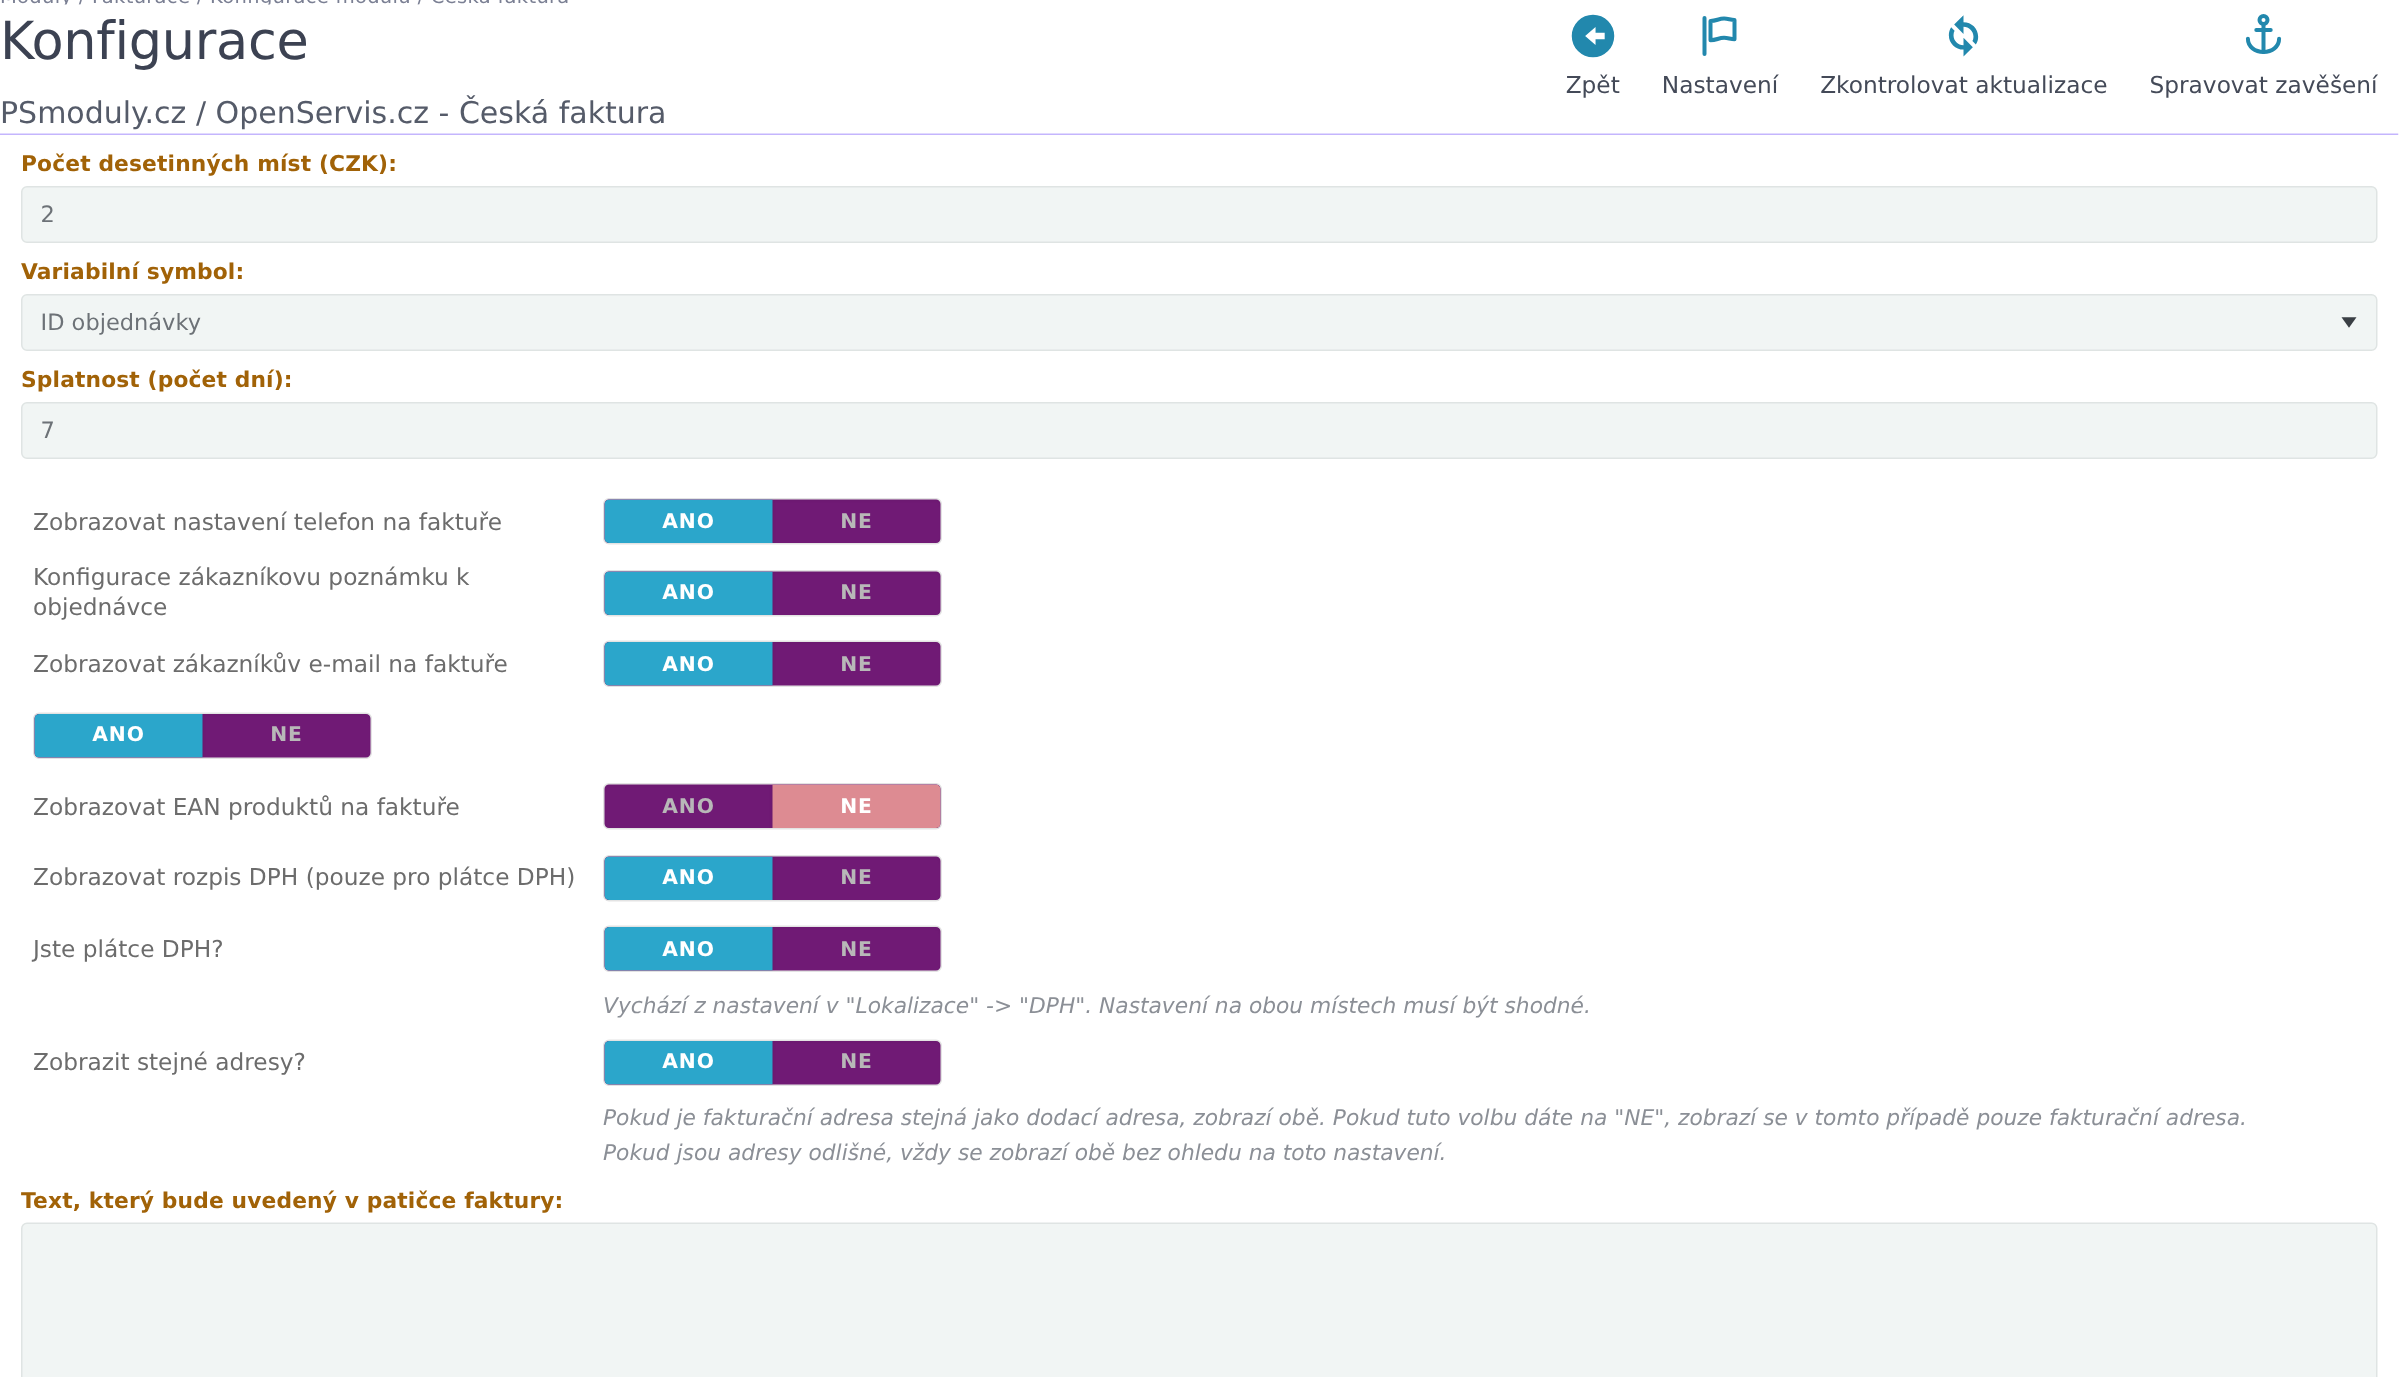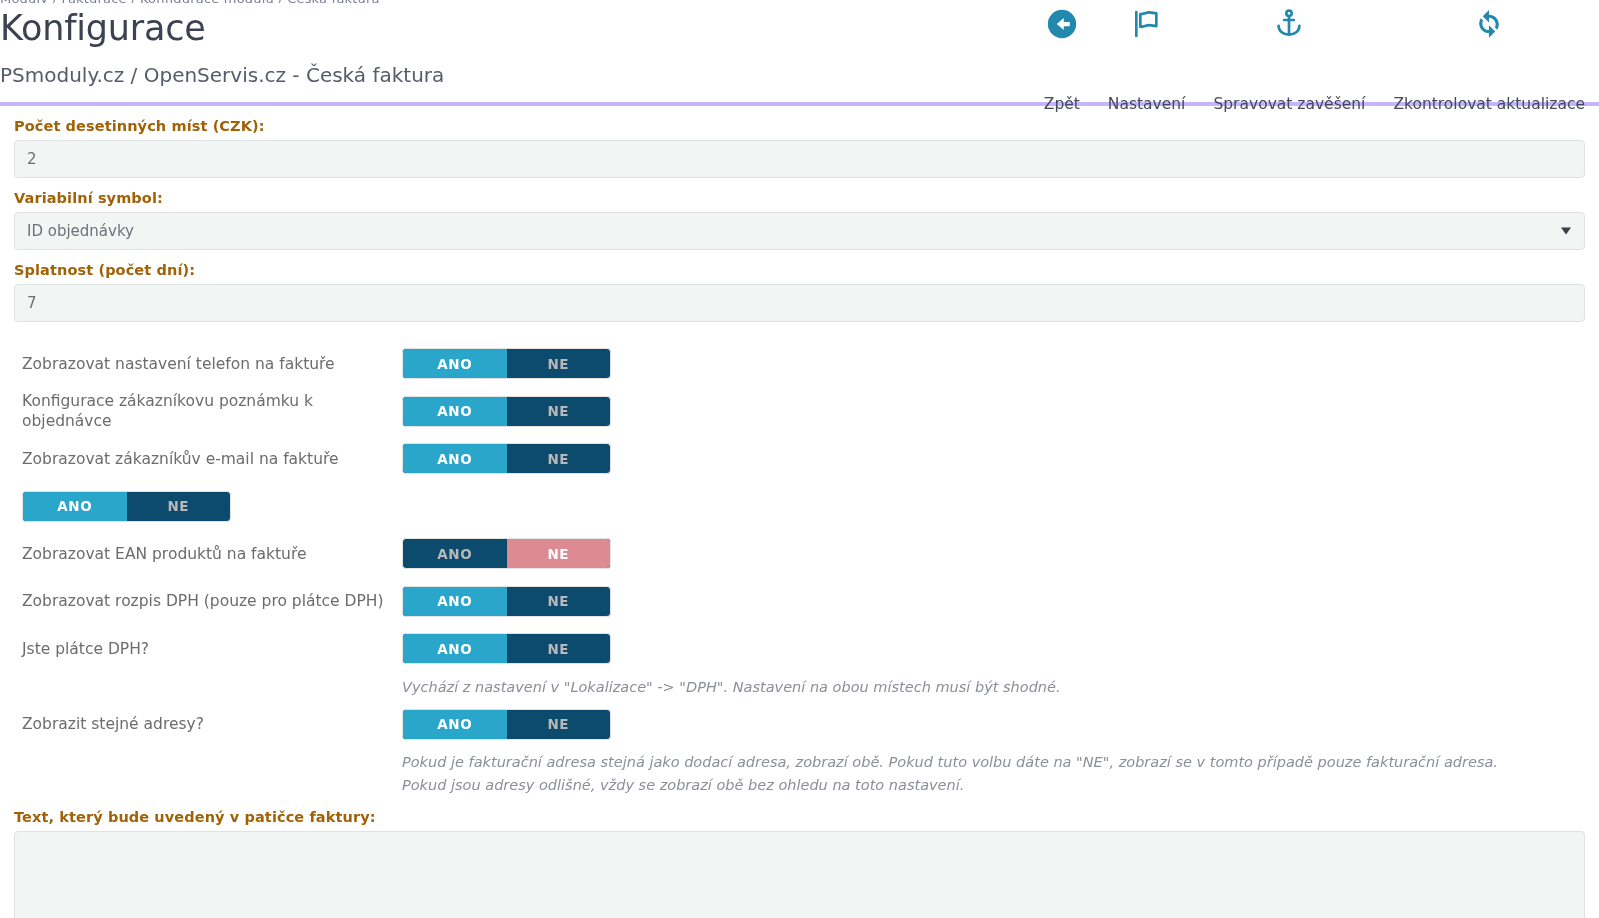--- a/index.html
+++ b/index.html
@@ -31,22 +31,22 @@
     color: #7a7f93;
     white-space: nowrap;
     letter-spacing: .2px;
     overflow: hidden;
     height: 12px;
   }
 
   
   .header {
     position: relative;
-    height: 106px;
-    border-bottom: 4px solid #c4b5fd;
+    height: 90px;
+    border-bottom: 1px solid #c4b5fd;
     box-sizing: border-box;
   }
   .title-block {
     position: absolute;
     left: 0;
     top: 8px;
   }
   .page-title {
     font-size: 35px;
     line-height: 40px;
@@ -69,21 +69,20 @@
     align-items: flex-start;
   }
   .tool-btn {
     display: flex;
     flex-direction: column;
     align-items: center;
     justify-content: flex-start;
     cursor: pointer;
     padding: 0 14px;
     text-decoration: none;
-    gap: 47px;
   }
   .tool-icon {
     height: 40px;
     display: flex;
     align-items: center;
     justify-content: center;
   }
   .tool-icon svg { display: block; }
   .tool-label {
     font-size: 15.5px;
@@ -154,25 +153,25 @@
   }
   .toggle-label {
     font-size: 15.5px;
     color: #6c6c6c;
     width: 380px;
     flex: none;
     line-height: 20px;
   }
   .switch {
     display: inline-flex;
-    width: 209px;
+    width: 226px;
     height: 31px;
     border-radius: 4px;
     overflow: hidden;
-    background: #0c4a6e;
+    background: #701a75;
     border: 1px solid #e3e3e3;
     box-sizing: border-box;
     cursor: pointer;
     box-shadow: inset 0 1px 2px rgba(0,0,0,.045);
   }
   .switch .opt {
     flex: 1 1 50%;
     display: flex;
     align-items: center;
     justify-content: center;
@@ -257,40 +256,40 @@
           <svg width="32" height="34" viewBox="0 0 24 24" fill="none" stroke="#2288ad" stroke-width="2" stroke-linecap="round" stroke-linejoin="round">
             <line x1="4" y1="3" x2="4" y2="21"></line>
             <path d="M7 4.5c3 0 4-1.2 6.8-1.2 2 0 3.2.7 5.2.7v9.6c-2 0-3.2-.7-5.2-.7-2.8 0-3.8 1.2-6.8 1.2V4.5z"></path>
           </svg>
         </span>
         <span class="tool-label">Nastavení</span>
       </div>
 
       <div class="tool-btn">
         <span class="tool-icon">
+          <svg width="34" height="34" viewBox="0 0 24 24" fill="#2288ad">
+            <path d="M12 5.5V2.2L7.6 6.6 12 11V7.6c2.6 0 4.7 2.1 4.7 4.7 0 .8-.2 1.5-.5 2.1l1.6 1.6c.7-1.1 1.1-2.3 1.1-3.7 0-3.9-3.1-6.8-6.9-6.8z"></path>
+            <path d="M12 18.5c-2.6 0-4.7-2.1-4.7-4.7 0-.8.2-1.5.5-2.1L6.2 10.1c-.7 1.1-1.1 2.3-1.1 3.7 0 3.8 3.1 6.8 6.9 6.8v3.3l4.4-4.4L12 15v3.5z" transform="translate(0,-2.2)"></path>
+          </svg>
+        </span>
+        <span class="tool-label">Zkontrolovat aktualizace</span>
+      </div>
+
+      <div class="tool-btn">
+        <span class="tool-icon">
           <svg width="32" height="34" viewBox="0 0 24 24" fill="none" stroke="#2288ad" stroke-width="2" stroke-linecap="round" stroke-linejoin="round">
             <circle cx="12" cy="4" r="2"></circle>
             <line x1="12" y1="6.2" x2="12" y2="20"></line>
             <line x1="8.4" y1="9" x2="15.6" y2="9"></line>
             <path d="M4.2 13.4c0 4 3.6 6.6 7.8 6.6s7.8-2.6 7.8-6.6"></path>
           </svg>
         </span>
         <span class="tool-label">Spravovat zavěšení</span>
       </div>
 
-      <div class="tool-btn">
-        <span class="tool-icon">
-          <svg width="34" height="34" viewBox="0 0 24 24" fill="#2288ad">
-            <path d="M12 5.5V2.2L7.6 6.6 12 11V7.6c2.6 0 4.7 2.1 4.7 4.7 0 .8-.2 1.5-.5 2.1l1.6 1.6c.7-1.1 1.1-2.3 1.1-3.7 0-3.9-3.1-6.8-6.9-6.8z"></path>
-            <path d="M12 18.5c-2.6 0-4.7-2.1-4.7-4.7 0-.8.2-1.5.5-2.1L6.2 10.1c-.7 1.1-1.1 2.3-1.1 3.7 0 3.8 3.1 6.8 6.9 6.8v3.3l4.4-4.4L12 15v3.5z" transform="translate(0,-2.2)"></path>
-          </svg>
-        </span>
-        <span class="tool-label">Zkontrolovat aktualizace</span>
-      </div>
-
     </div>
   </div>
 
   <div class="form-area">
 
     <div class="field-block">
       <div class="field-label">Počet desetinných míst (CZK):</div>
       <input class="text-input" type="text" value="2" style="">
     </div>
 

